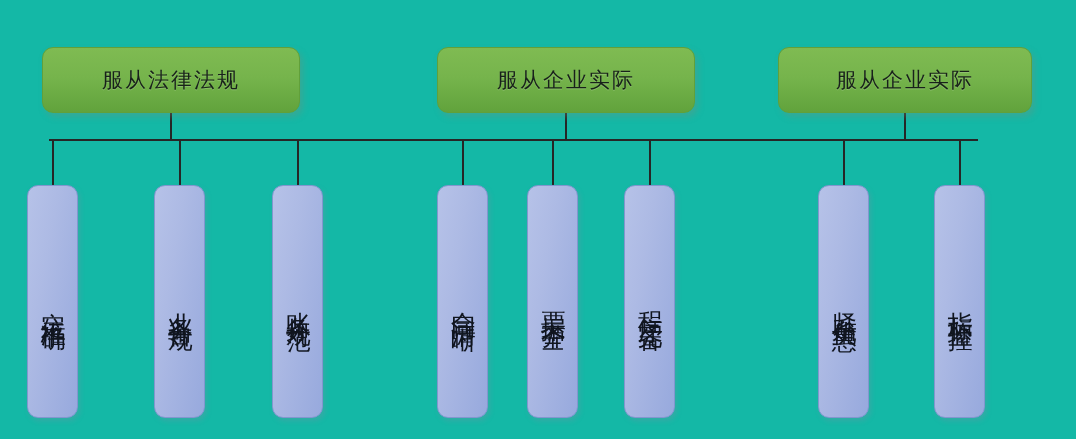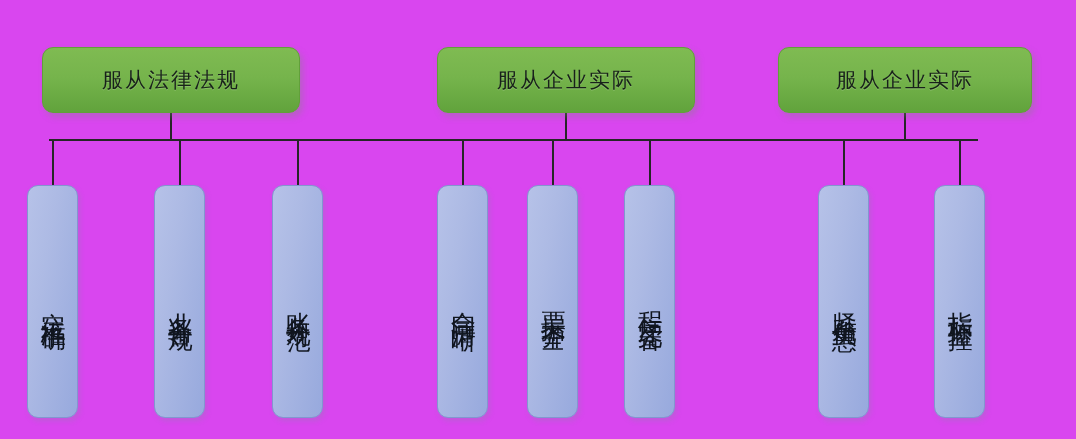--- a/index.html
+++ b/index.html
@@ -12,21 +12,21 @@
     height: 439px;
     background: #ffffff;
     font-family: "DejaVu Sans", "Liberation Sans", sans-serif;
     overflow: hidden;
   }
 
   #diagram {
     position: relative;
     width: 1076px;
     height: 439px;
-    background: #d946ef;
+    background: #14b8a6;
   }
 
   
   #connectors {
     position: absolute;
     left: 0;
     top: 0;
     width: 1076px;
     height: 439px;
     pointer-events: none;

